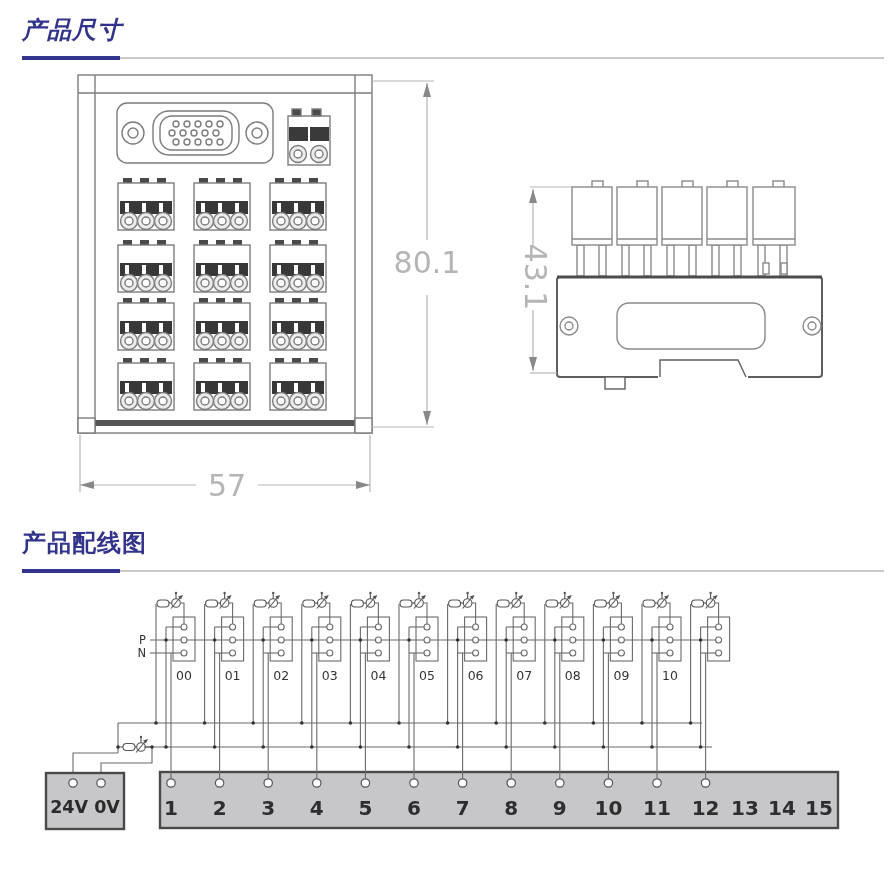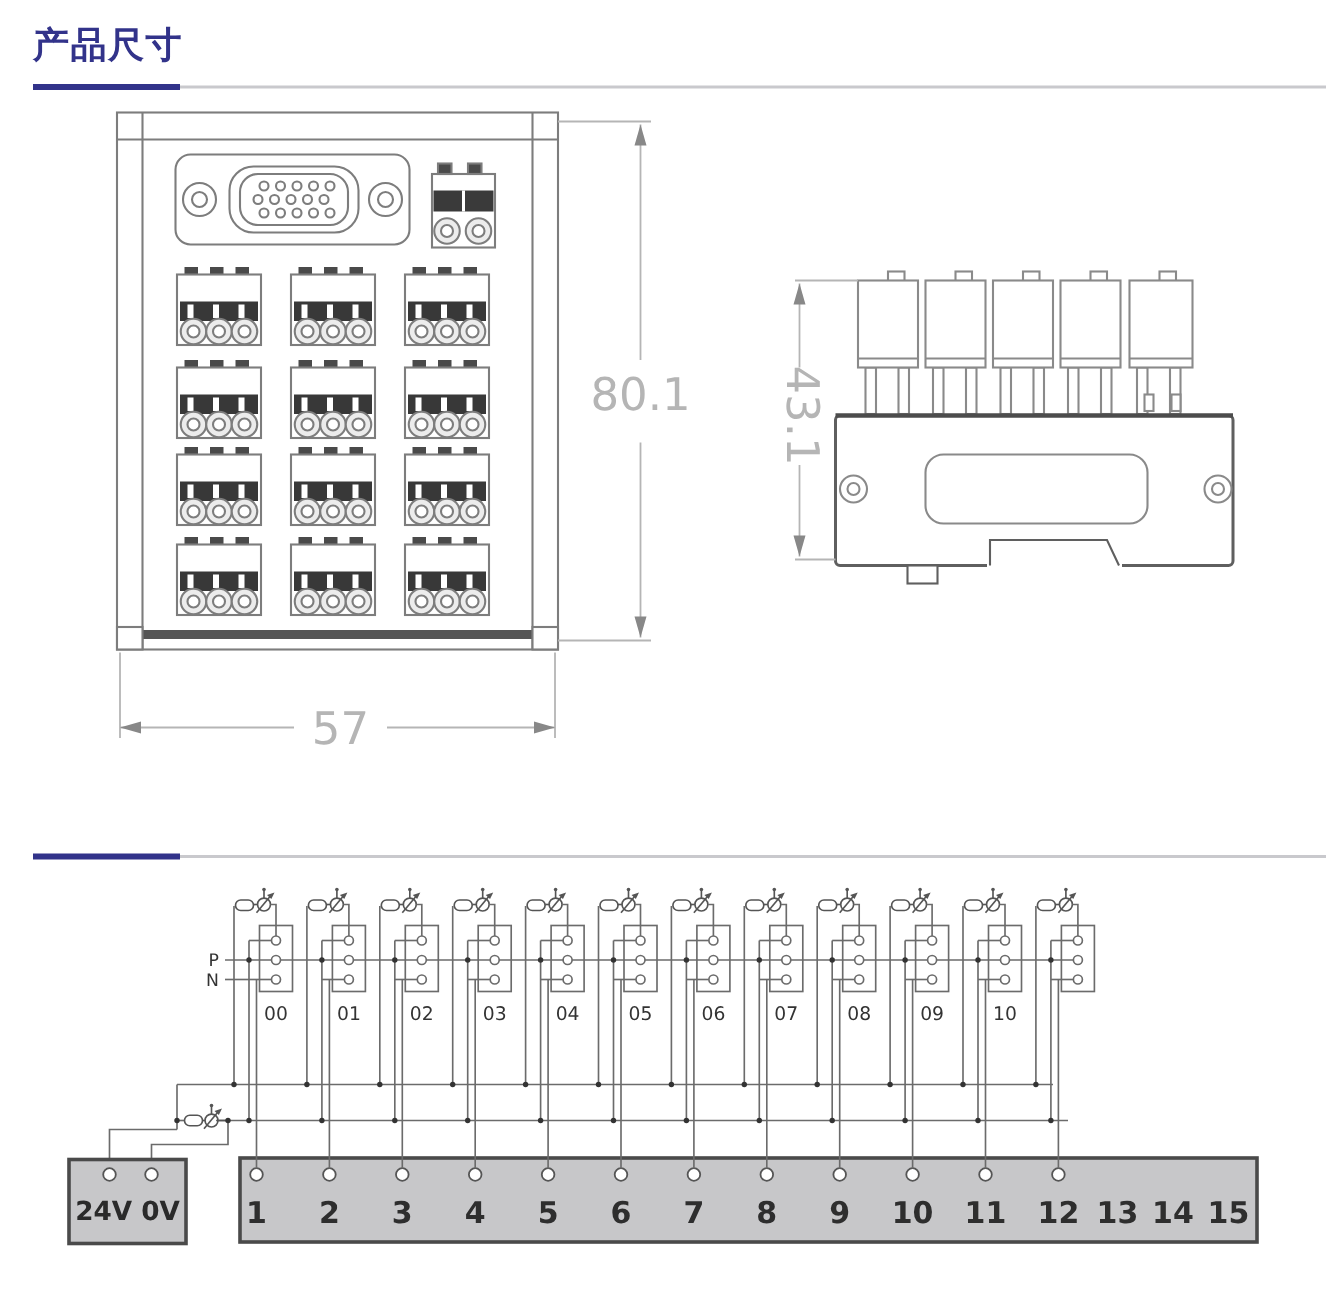--- a/index.html
+++ b/index.html
@@ -12,25 +12,26 @@
   svg{position:absolute;left:0;top:0;}
   svg text{font-family:"DejaVu Sans","Liberation Sans",sans-serif;}
   .dimtxt{fill:#b5b5b5;font-size:30px;}
   .lbl{fill:#333;font-size:11.5px;}
 </style>
 </head>
 <body>
 
 <div class="page">
 
-  <div class="heading" style="top:14px;">产品尺寸</div>
+  <div class="heading" style="top:14px;font-style:italic;">产品尺寸</div>
   <div class="divider" style="top:57px;">
     <span class="accent"></span>
   </div>
 
+  <div class="heading" style="top:527px;">产品配线图</div>
   <div class="divider" style="top:570px;">
     <span class="accent"></span>
   </div>
 
   <svg id="fig" width="891" height="876" viewBox="0 0 891 876">
 
     <g stroke="#7d7d7d" stroke-width="1.4" fill="none">
       <rect x="78" y="75" width="294" height="358" fill="#fff"></rect>
       <line x1="95" y1="75" x2="95" y2="433"></line>
       <line x1="355" y1="75" x2="355" y2="433"></line>

